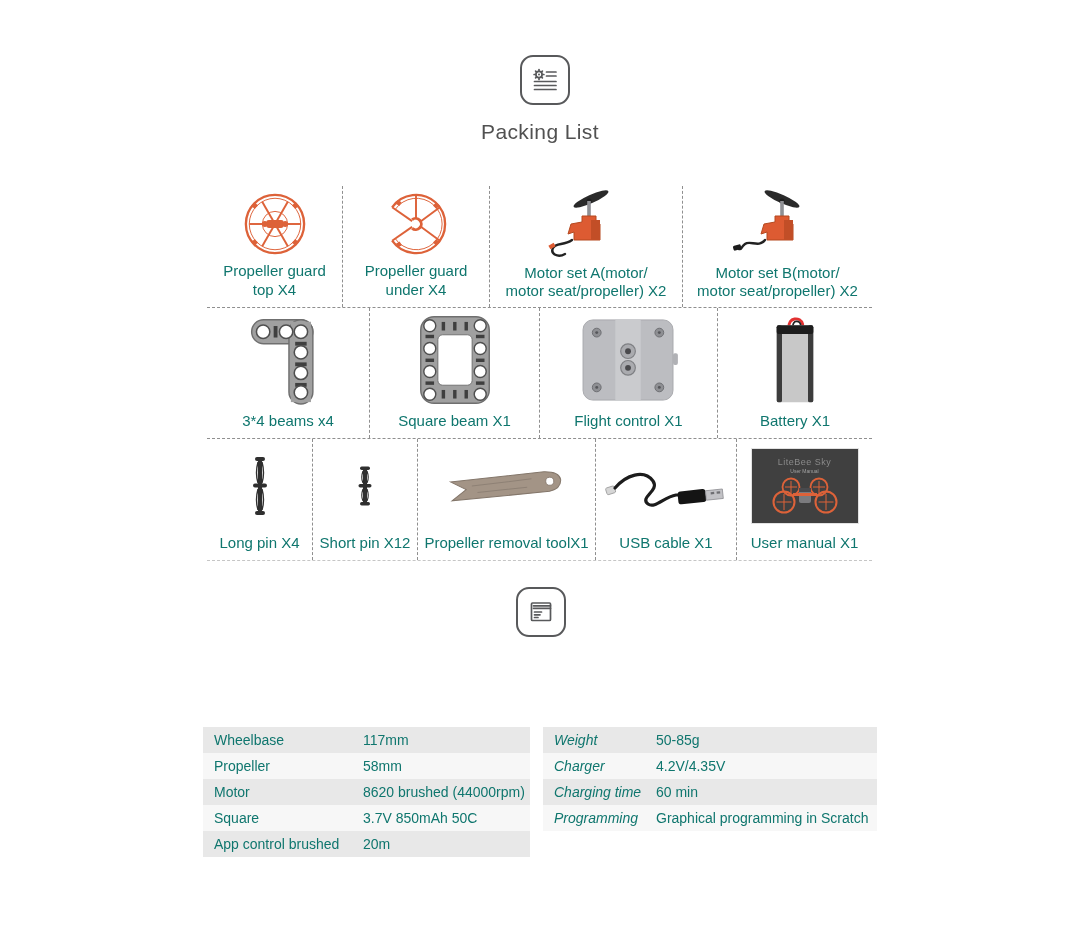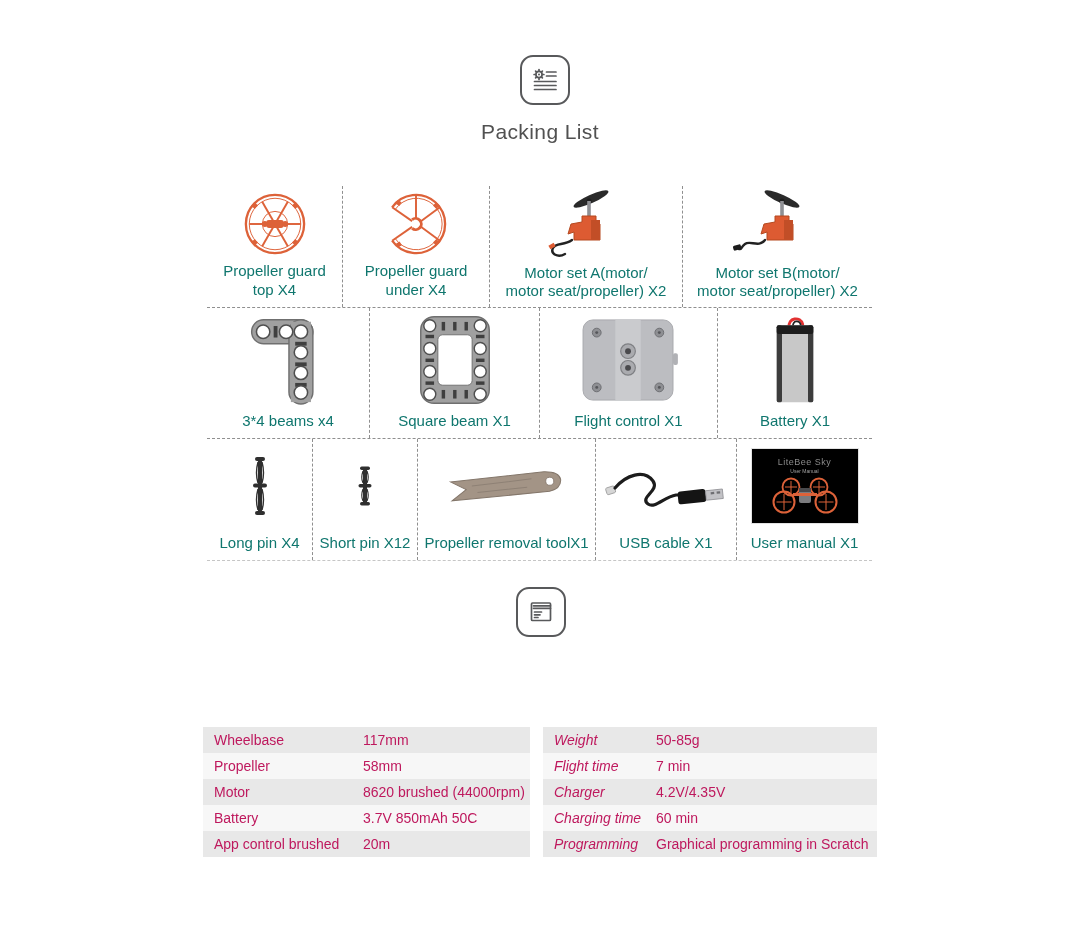--- a/index.html
+++ b/index.html
@@ -21,30 +21,30 @@
         border-right:1px dashed #8f8f8f;}
   .cell:last-child{border-right:none;}
   .row1 .cell{height:121px;}
   .row2 .cell{height:130px;}
   .row3 .cell{height:121px;}
   .art{flex:1;display:flex;align-items:center;justify-content:center;width:100%;}
   .label{font-size:15px;color:#0f766e;text-align:center;line-height:1.22;white-space:pre-line;
          margin-bottom:8px;}
 
   
-  .manual-card{width:108px;height:76px;background:#000000;border:1px solid #e2e2e2;box-sizing:border-box;
+  .manual-card{width:108px;height:76px;background:#404040;border:1px solid #e2e2e2;box-sizing:border-box;
                display:flex;flex-direction:column;align-items:center;justify-content:center;}
   .manual-title{font-size:9px;color:#8a8a8a;letter-spacing:0.5px;}
   .manual-sub{font-size:5px;color:#a0a0a0;margin-top:1px;}
 
   
   .spec-table{position:absolute;top:727px;}
   .spec-table.left{left:203px;width:327px;}
   .spec-table.right{left:543px;width:334px;}
-  .spec-row{display:flex;height:26px;align-items:center;font-size:14px;color:#be185d;}
+  .spec-row{display:flex;height:26px;align-items:center;font-size:14px;color:#0f766e;}
   .spec-row:nth-child(odd){background:#e8e8e8;}
   .spec-row:nth-child(even){background:#f7f7f7;}
   .spec-label{box-sizing:border-box;padding-left:11px;flex:0 0 auto;}
   .left .spec-label{width:150px;}
   .right .spec-label{width:103px;font-style:italic;}
   .spec-value{padding-left:10px;white-space:nowrap;}
 </style>
 </head>
 <body>
 
@@ -340,39 +340,35 @@
     </div>
     <div class="spec-row">
       <div class="spec-label">Propeller</div>
       <div class="spec-value">58mm</div>
     </div>
     <div class="spec-row">
       <div class="spec-label">Motor</div>
       <div class="spec-value">8620 brushed (44000rpm)</div>
     </div>
     <div class="spec-row">
-      <div class="spec-label">Battery</div>
+      <div class="spec-label">Square</div>
       <div class="spec-value">3.7V 850mAh 50C</div>
     </div>
     <div class="spec-row">
       <div class="spec-label">App control brushed</div>
       <div class="spec-value">20m</div>
     </div>
   </div>
 
   <div class="spec-table right">
     <div class="spec-row">
       <div class="spec-label">Weight</div>
       <div class="spec-value">50-85g</div>
     </div>
     <div class="spec-row">
-      <div class="spec-label">Flight time</div>
-      <div class="spec-value">7 min</div>
-    </div>
-    <div class="spec-row">
       <div class="spec-label">Charger</div>
       <div class="spec-value">4.2V/4.35V</div>
     </div>
     <div class="spec-row">
       <div class="spec-label">Charging time</div>
       <div class="spec-value">60 min</div>
     </div>
     <div class="spec-row">
       <div class="spec-label">Programming</div>
       <div class="spec-value">Graphical programming in Scratch</div>

